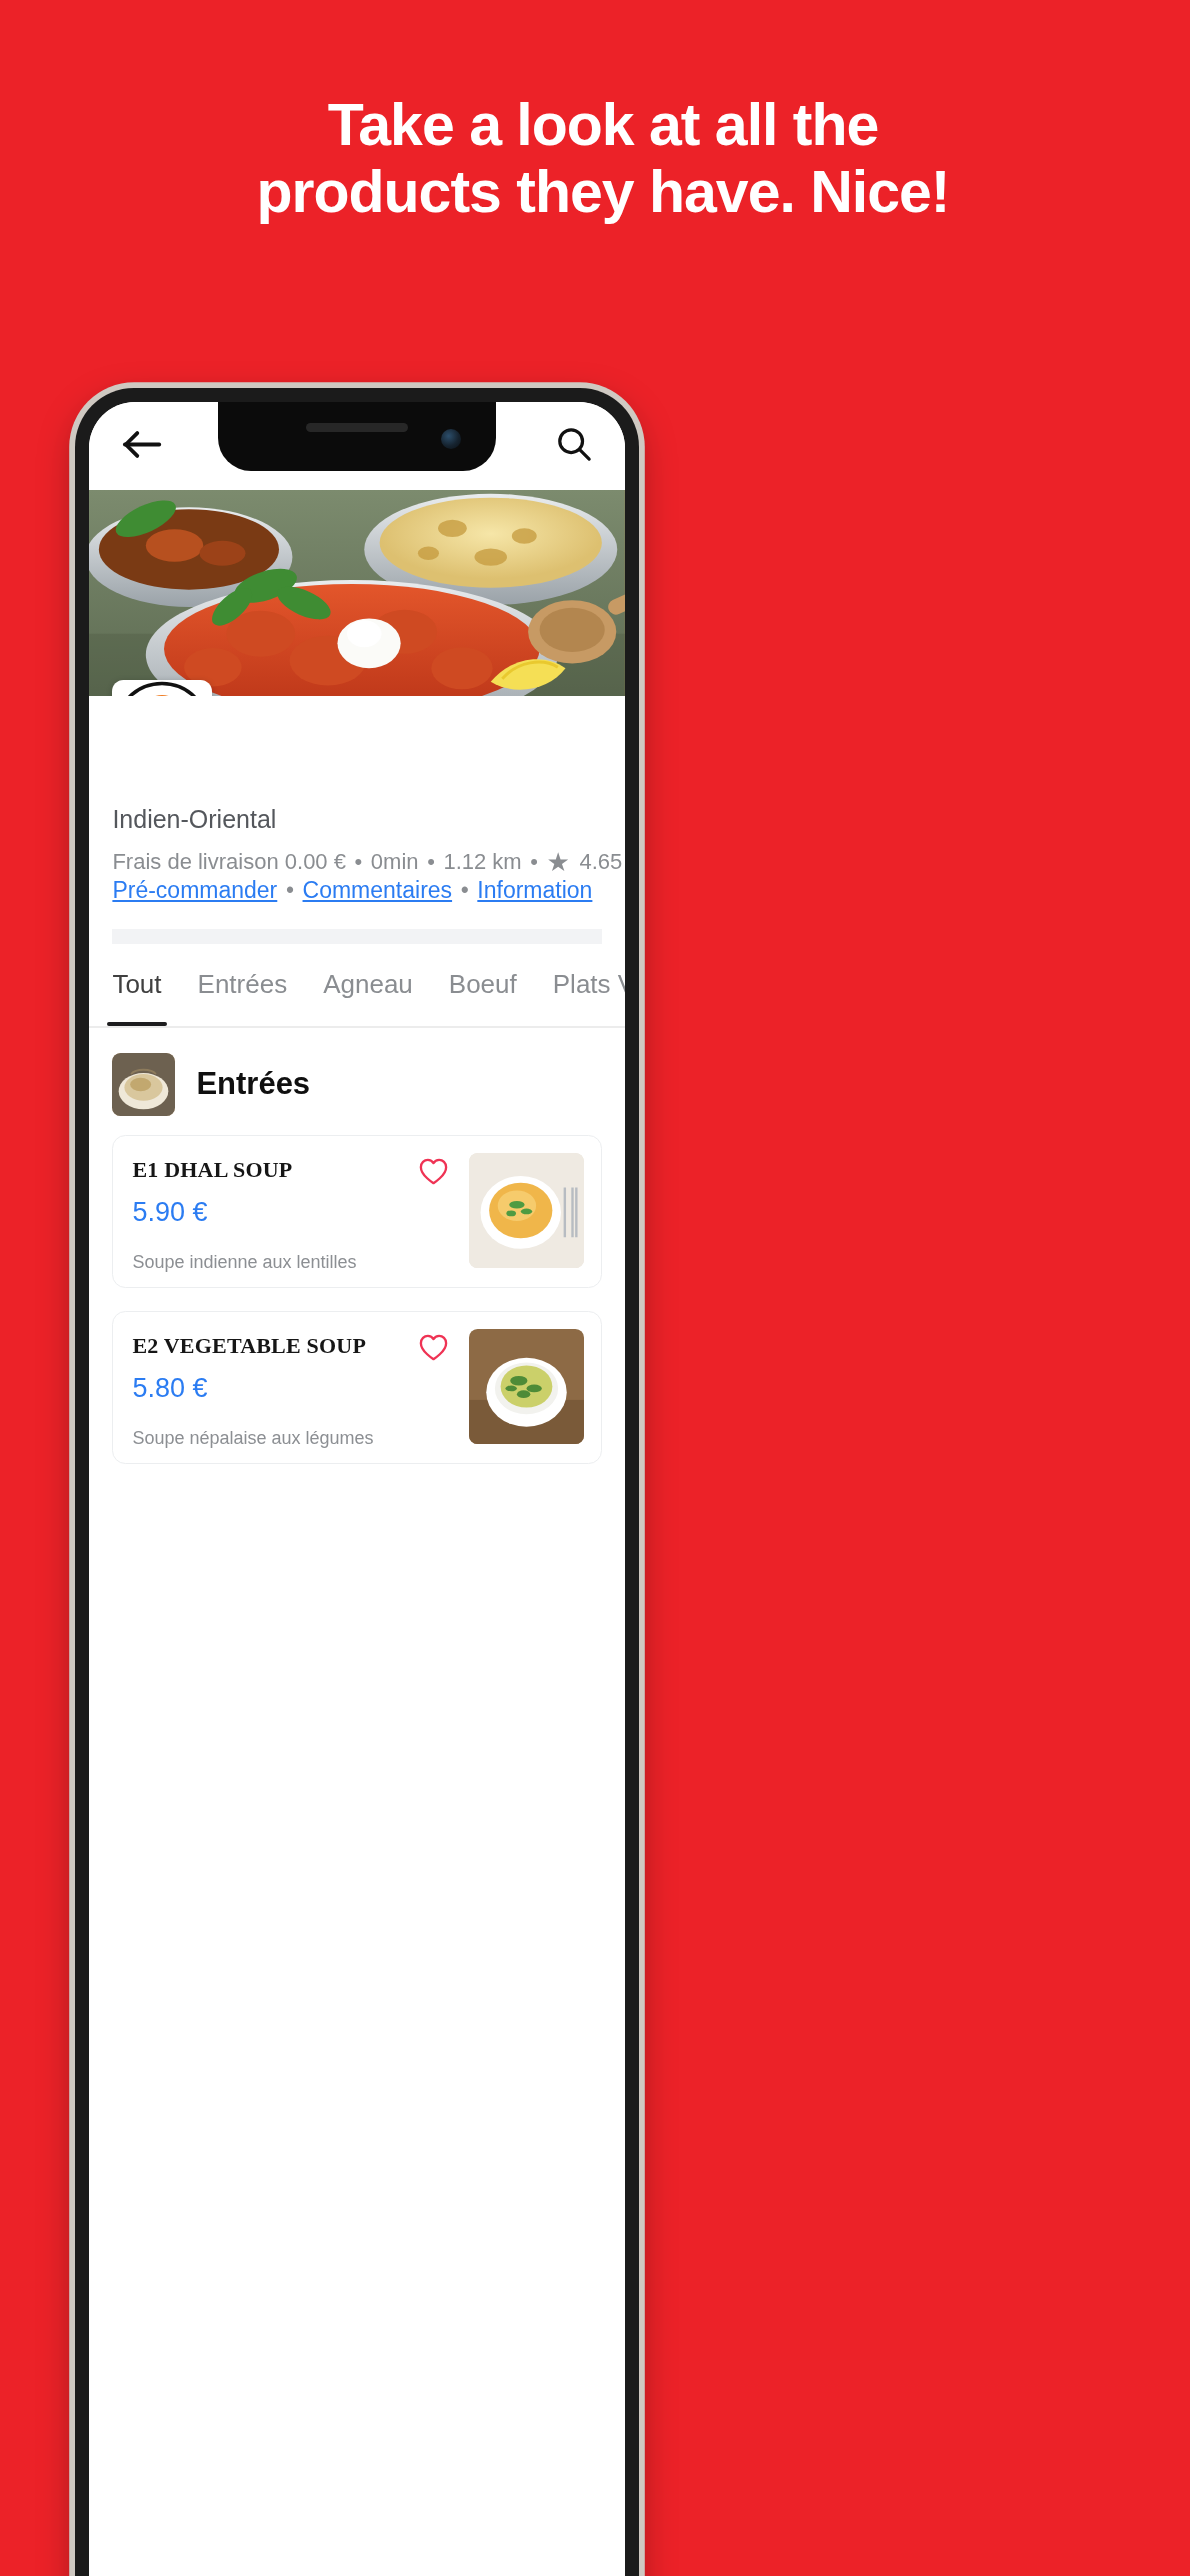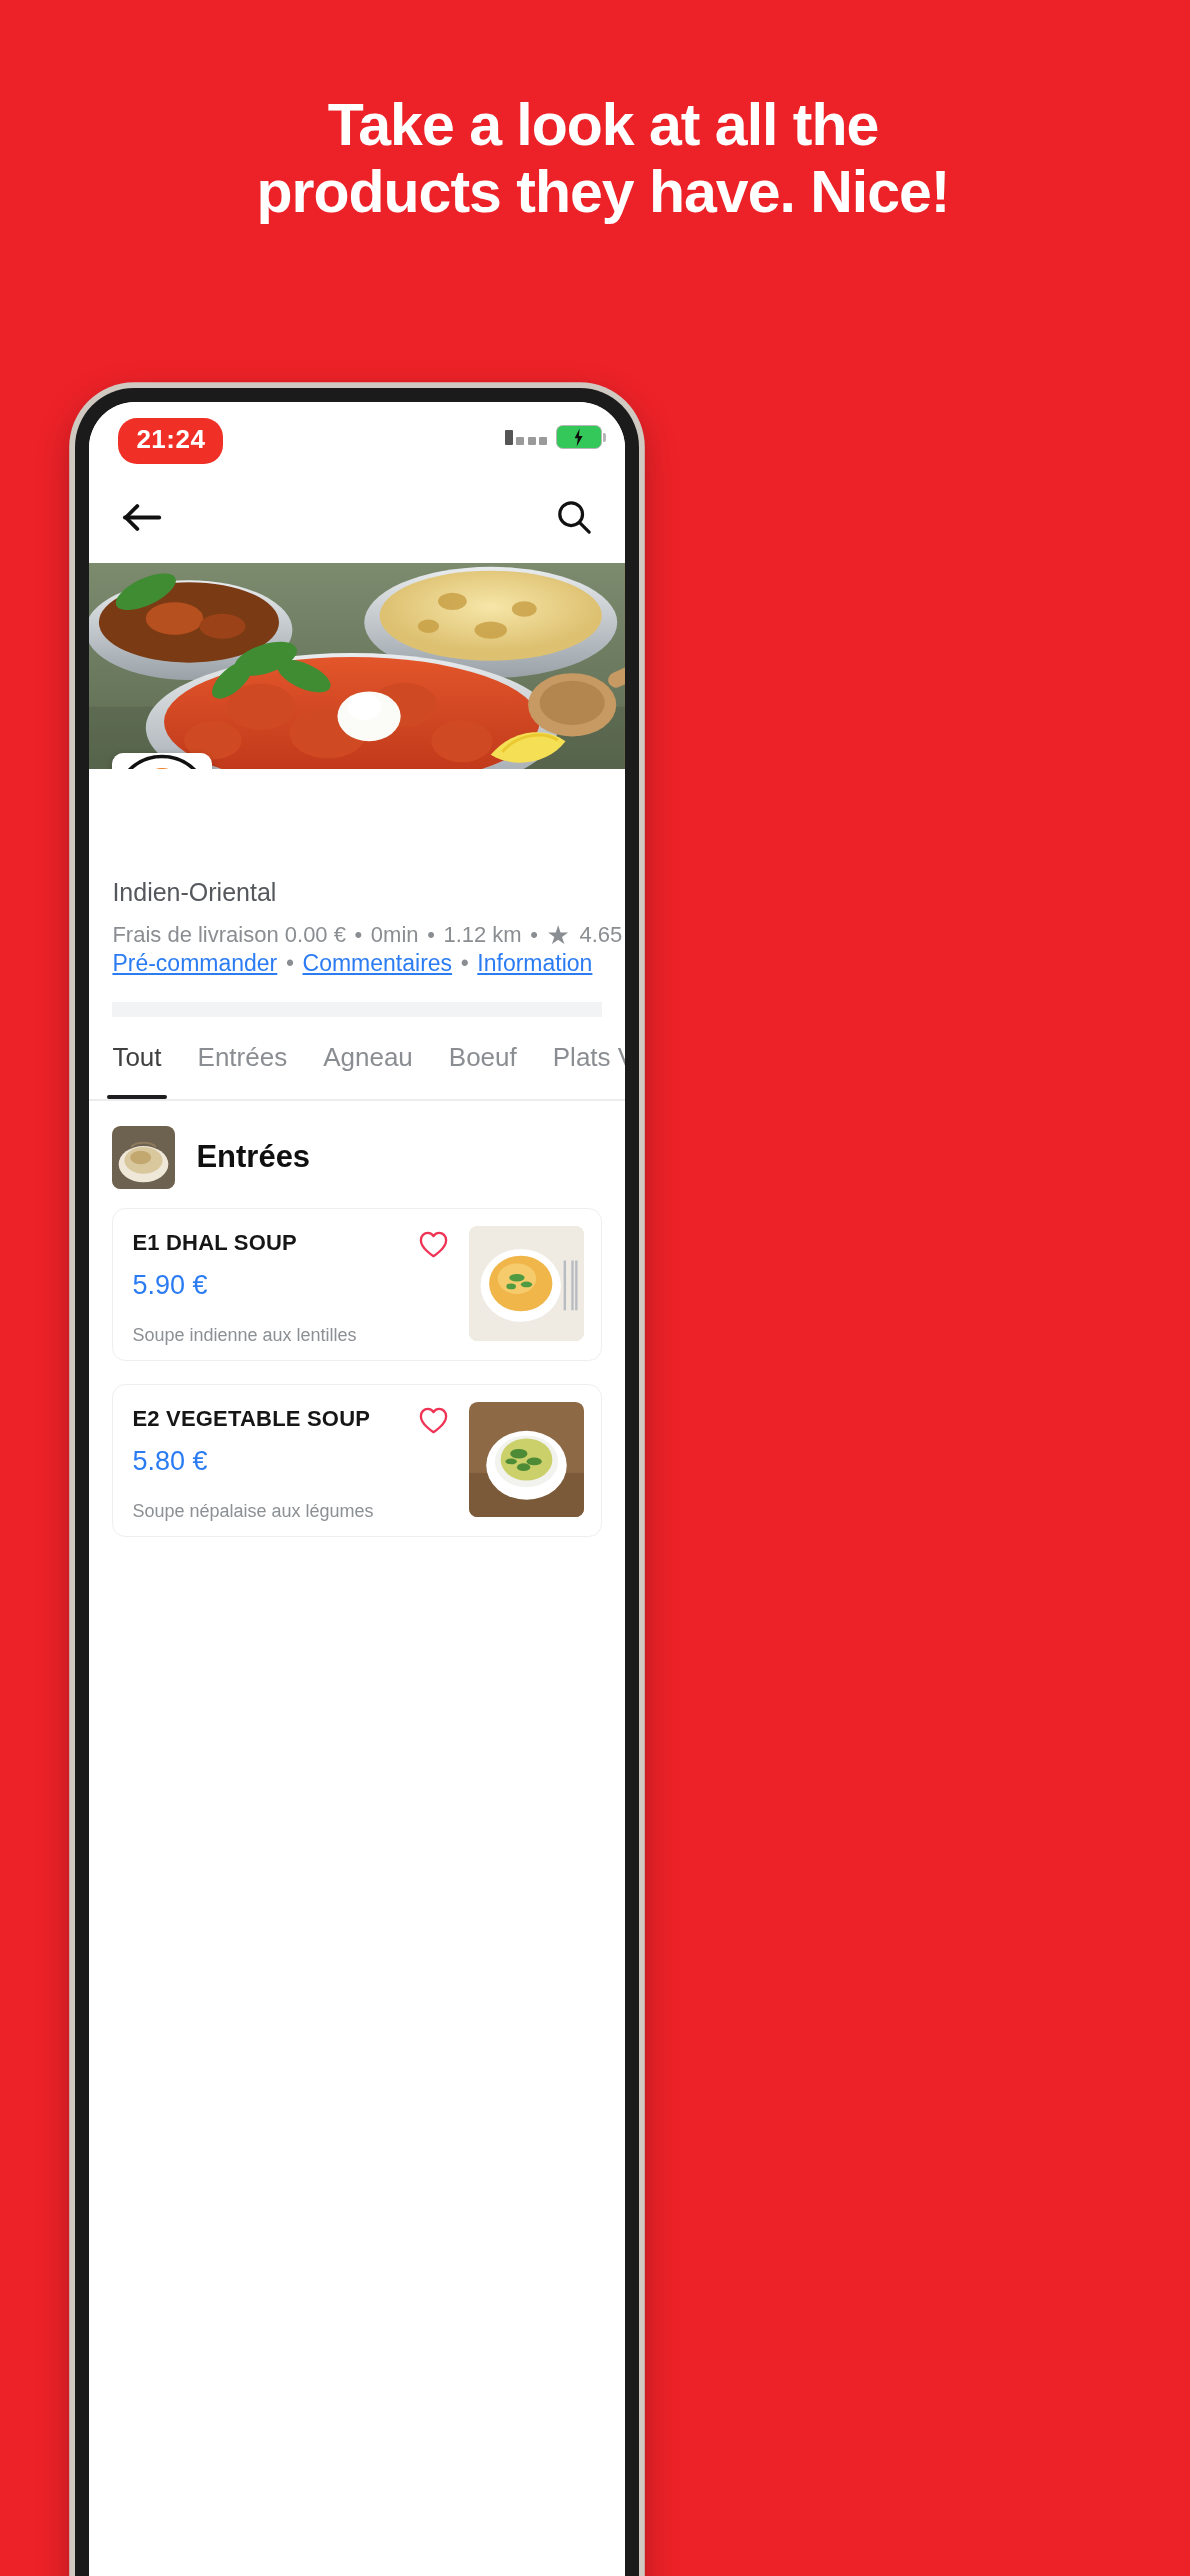--- a/index.html
+++ b/index.html
@@ -285,20 +285,21 @@
     height: 153px;
     margin-bottom: 23px;
     padding: 21px 19px;
     background: #fff;
   }
   .card-title {
     font-size: 22px;
     font-weight: bold;
     color: #161616;
     letter-spacing: 0.2px;
+    font-family: Liberation Serif, serif;
   }
   .card-price {
     font-size: 27px;
     color: #2b7cf2;
     margin-top: 14.4px;
   }
   .card-desc {
     font-size: 18px;
     color: #8c8f93;
     margin-top: 24px;
@@ -332,34 +333,20 @@
   <div class="btn-side btn-volup"></div>
   <div class="btn-side btn-voldn"></div>
 
   <div class="phone-inner">
 
     <div class="notch">
       <div class="speaker"></div>
       <div class="camera"></div>
     </div>
 
-    <div class="statusbar">
-      <div class="time-pill">21:24</div>
-      <div class="status-right">
-        <div class="sig-dots">
-          <i></i>
-            <i></i>
-            <i></i>
-            <i></i>
-        </div>
-        <div class="battery">
-          <span class="bolt"></span>
-        </div>
-      </div>
-    </div>
 
     <div class="navbar">
       <span class="icon-back">
         <svg width="42" height="33" viewBox="0 0 44 34" fill="none">
           <path d="M3 17h36" stroke="#111" stroke-width="4" stroke-linecap="round"></path>
           <path d="M16 5 4 17l12 12" stroke="#111" stroke-width="4" stroke-linecap="round" stroke-linejoin="round"></path>
         </svg>
       </span>
       <span class="icon-search">
         <svg width="36" height="36" viewBox="0 0 38 38" fill="none">

